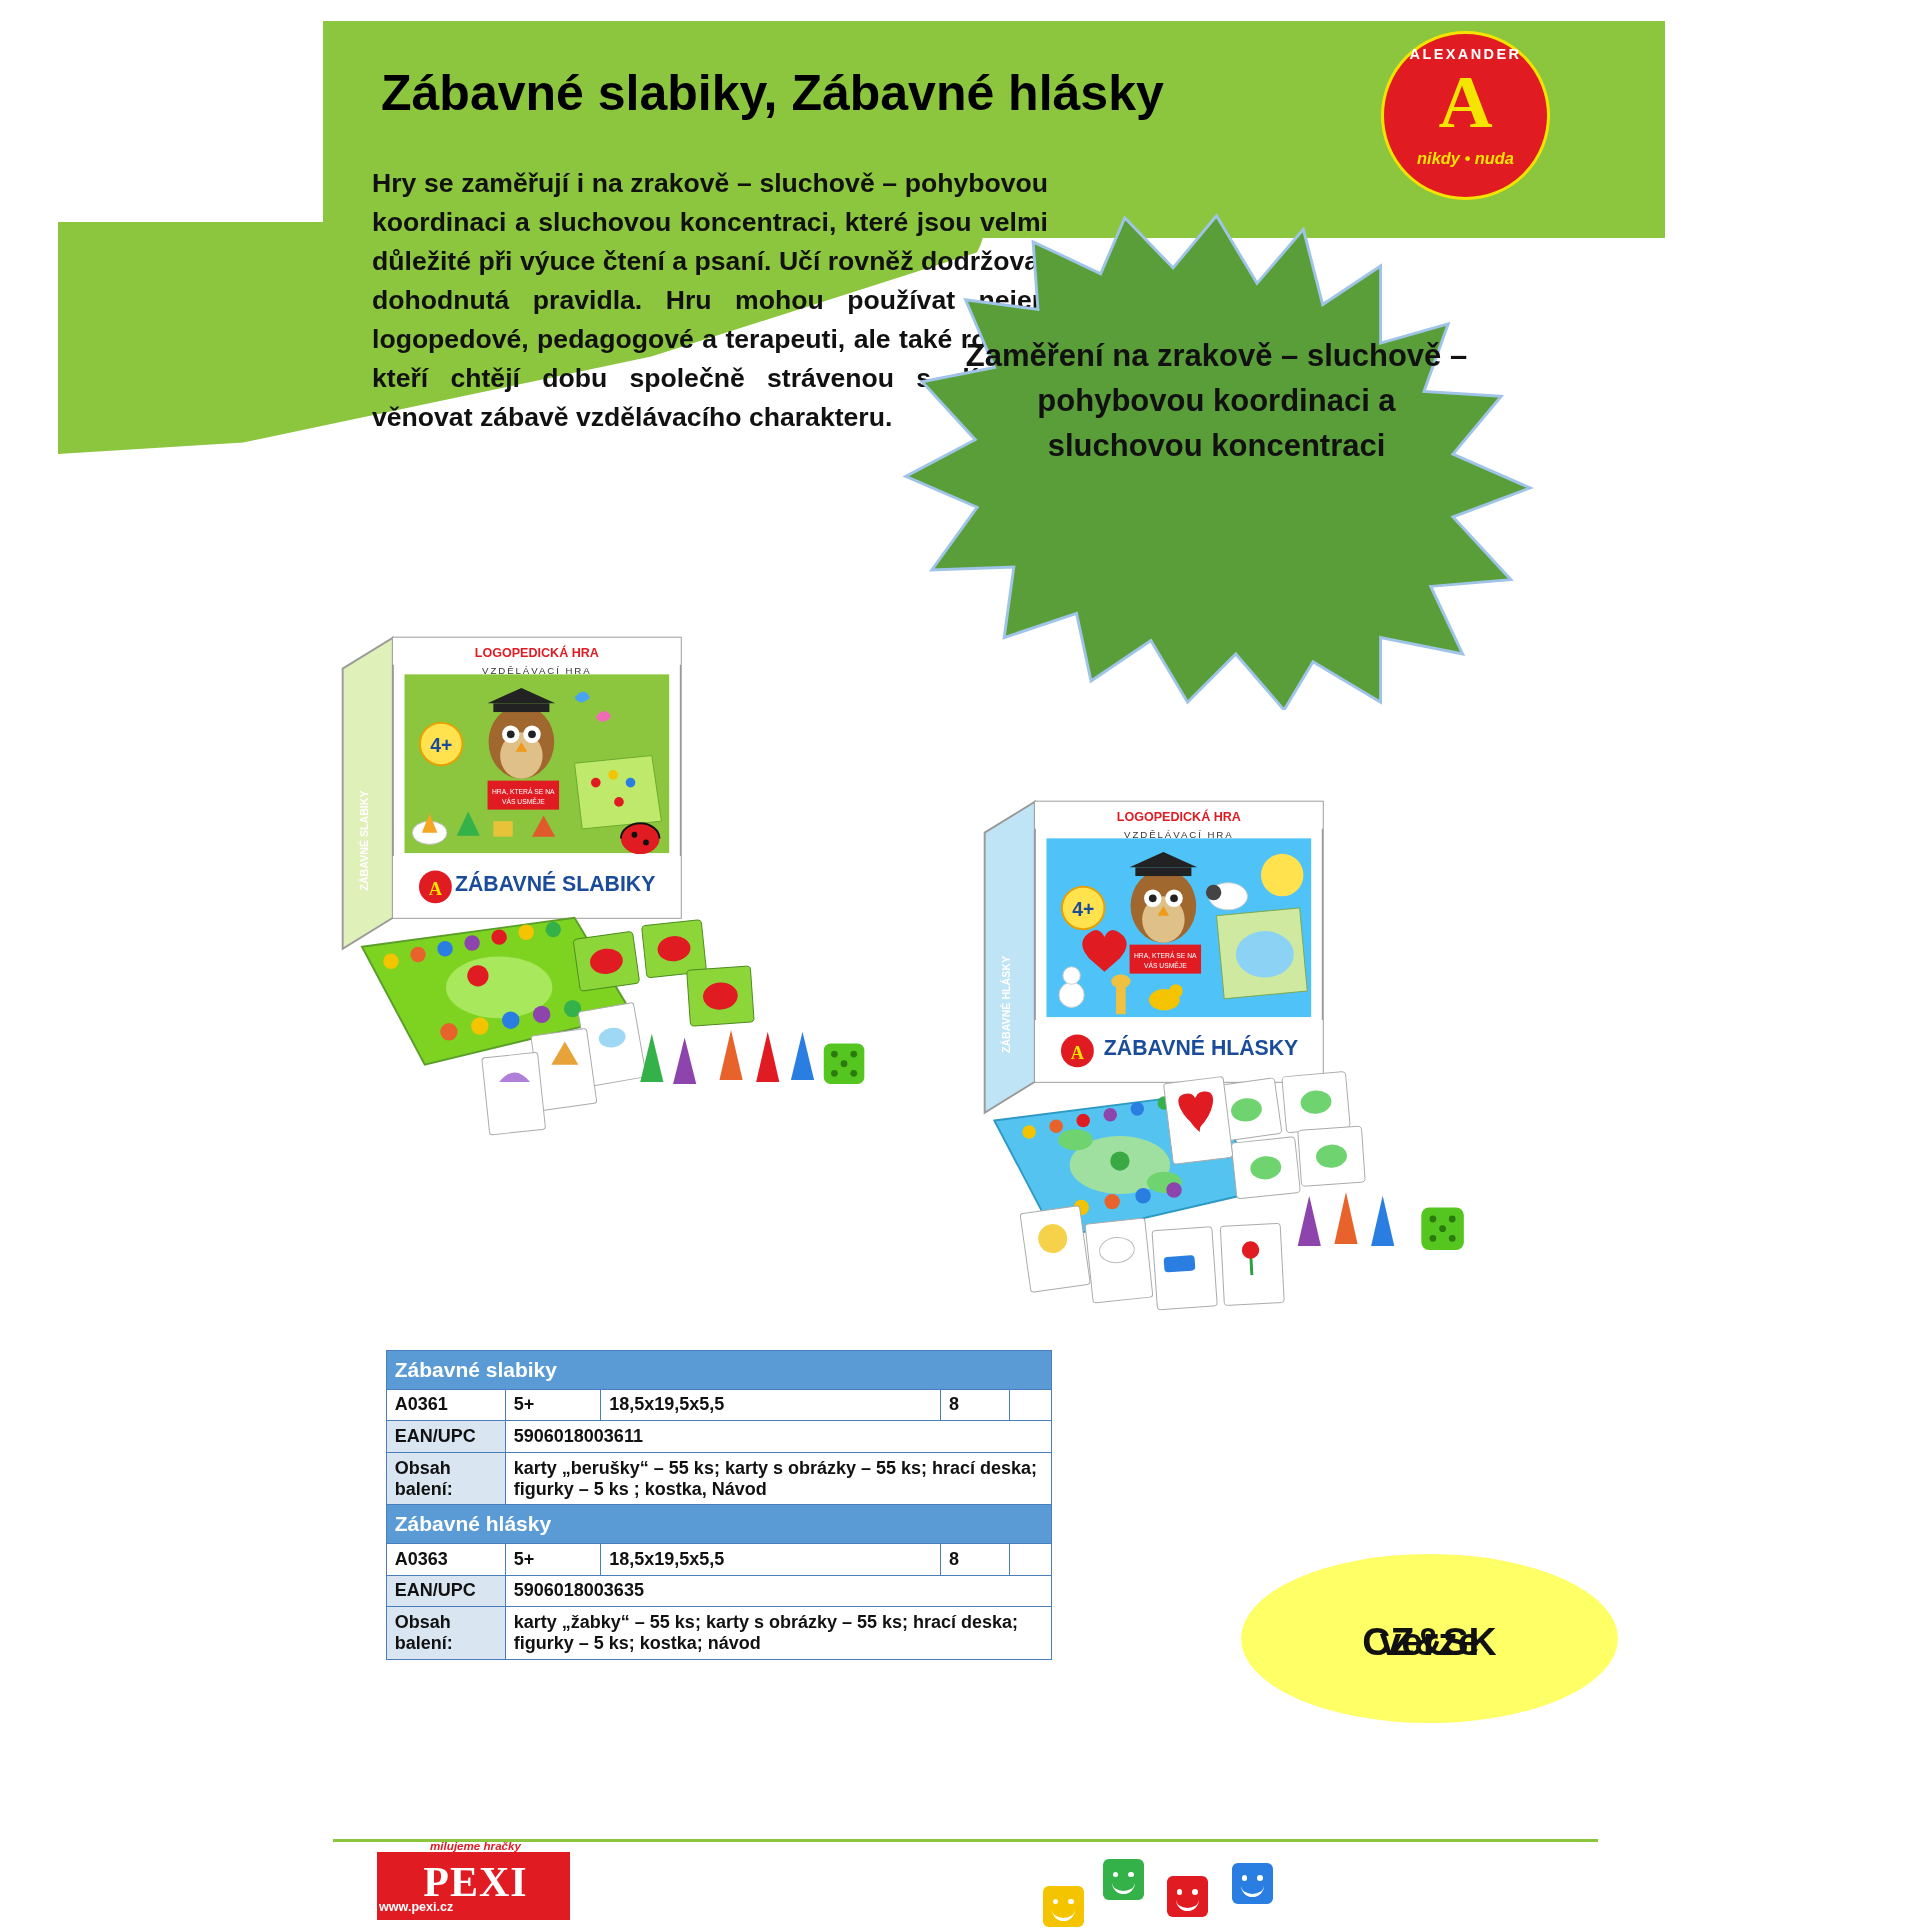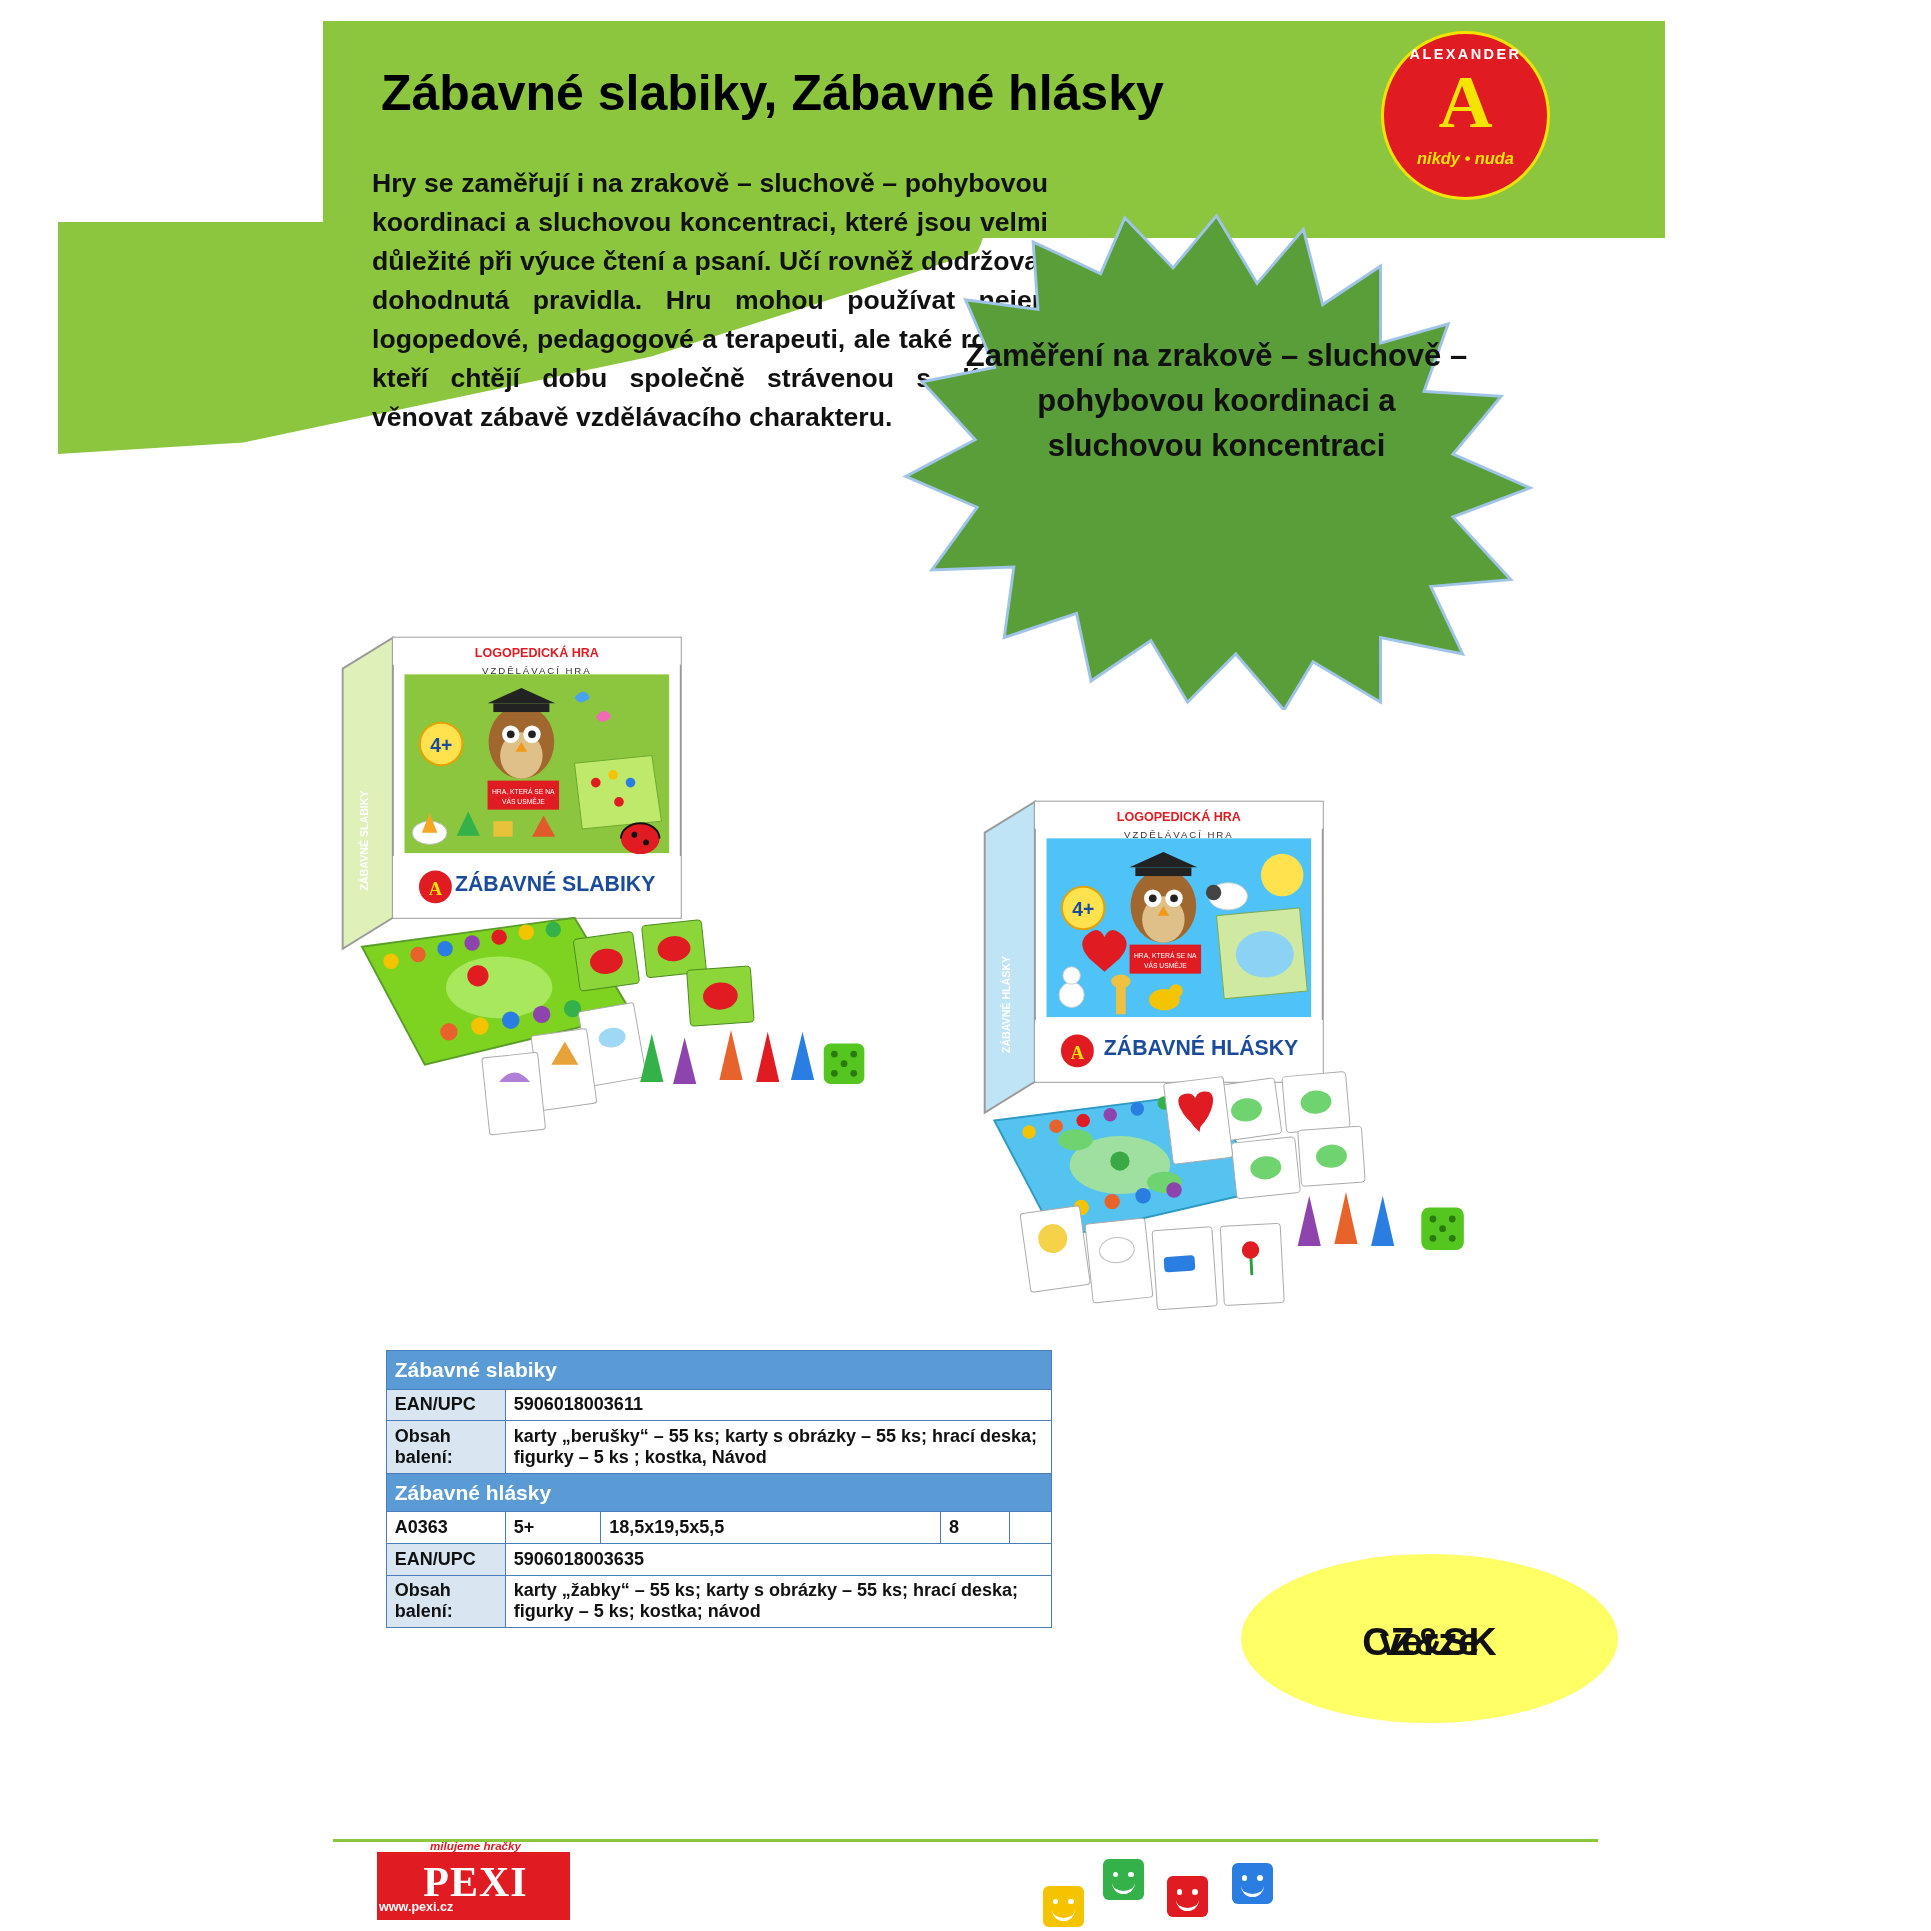--- a/index.html
+++ b/index.html
@@ -348,20 +348,27 @@
         <circle cx="494" cy="462" r="3.5" fill="#2b7a0f"></circle>
     </svg>
   </div>
 
   <table class="tbl">
     <tbody>
       <tr>
         <td class="hdr" colspan="5">Zábavné slabiky</td>
       </tr>
       <tr>
+        <td class="valb">A0361</td>
+        <td class="valb">5+</td>
+        <td class="valb">18,5x19,5x5,5</td>
+        <td class="valb">8</td>
+        <td class="val"></td>
+      </tr>
+      <tr>
         <td class="lbl">EAN/UPC</td>
         <td class="valb" colspan="4">5906018003611</td>
       </tr>
       <tr>
         <td class="lbl">Obsah balení:</td>
         <td class="valb" colspan="4">karty „berušky“ – 55 ks; karty s obrázky – 55 ks; hrací deska; figurky – 5 ks ; kostka, Návod</td>
       </tr>
 
       <tr>
         <td class="hdr" colspan="5">Zábavné hlásky</td>

